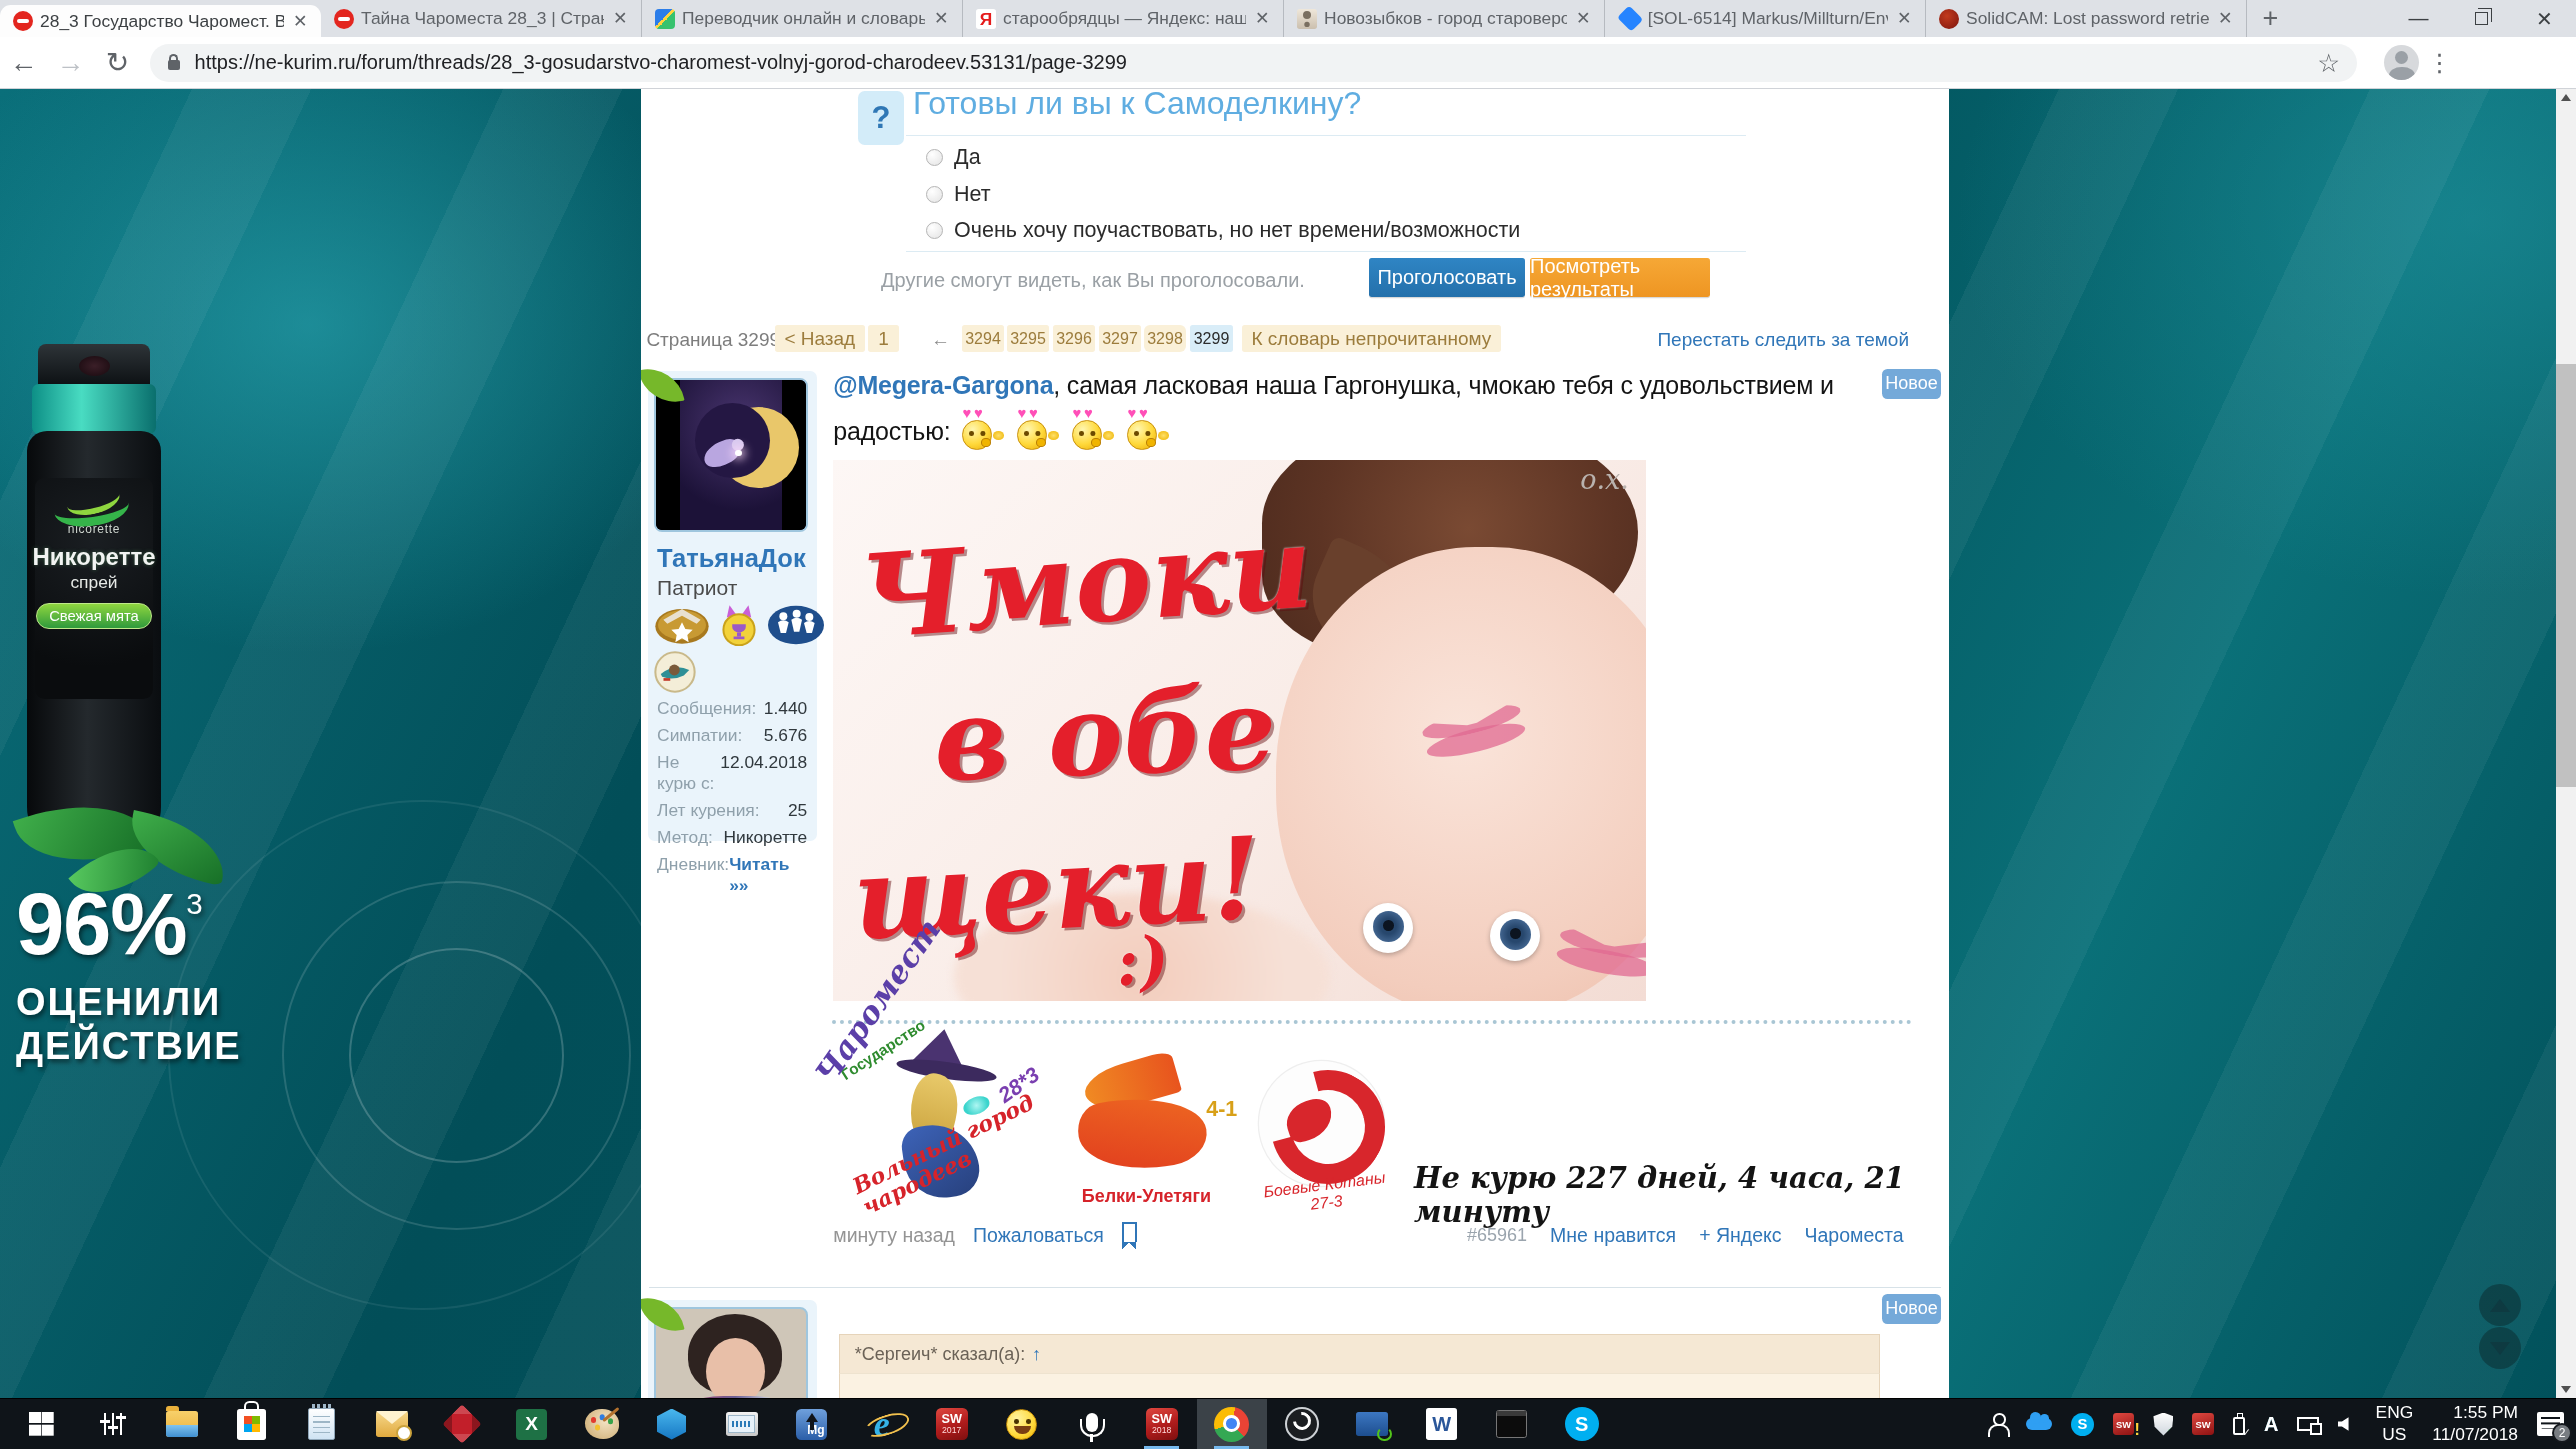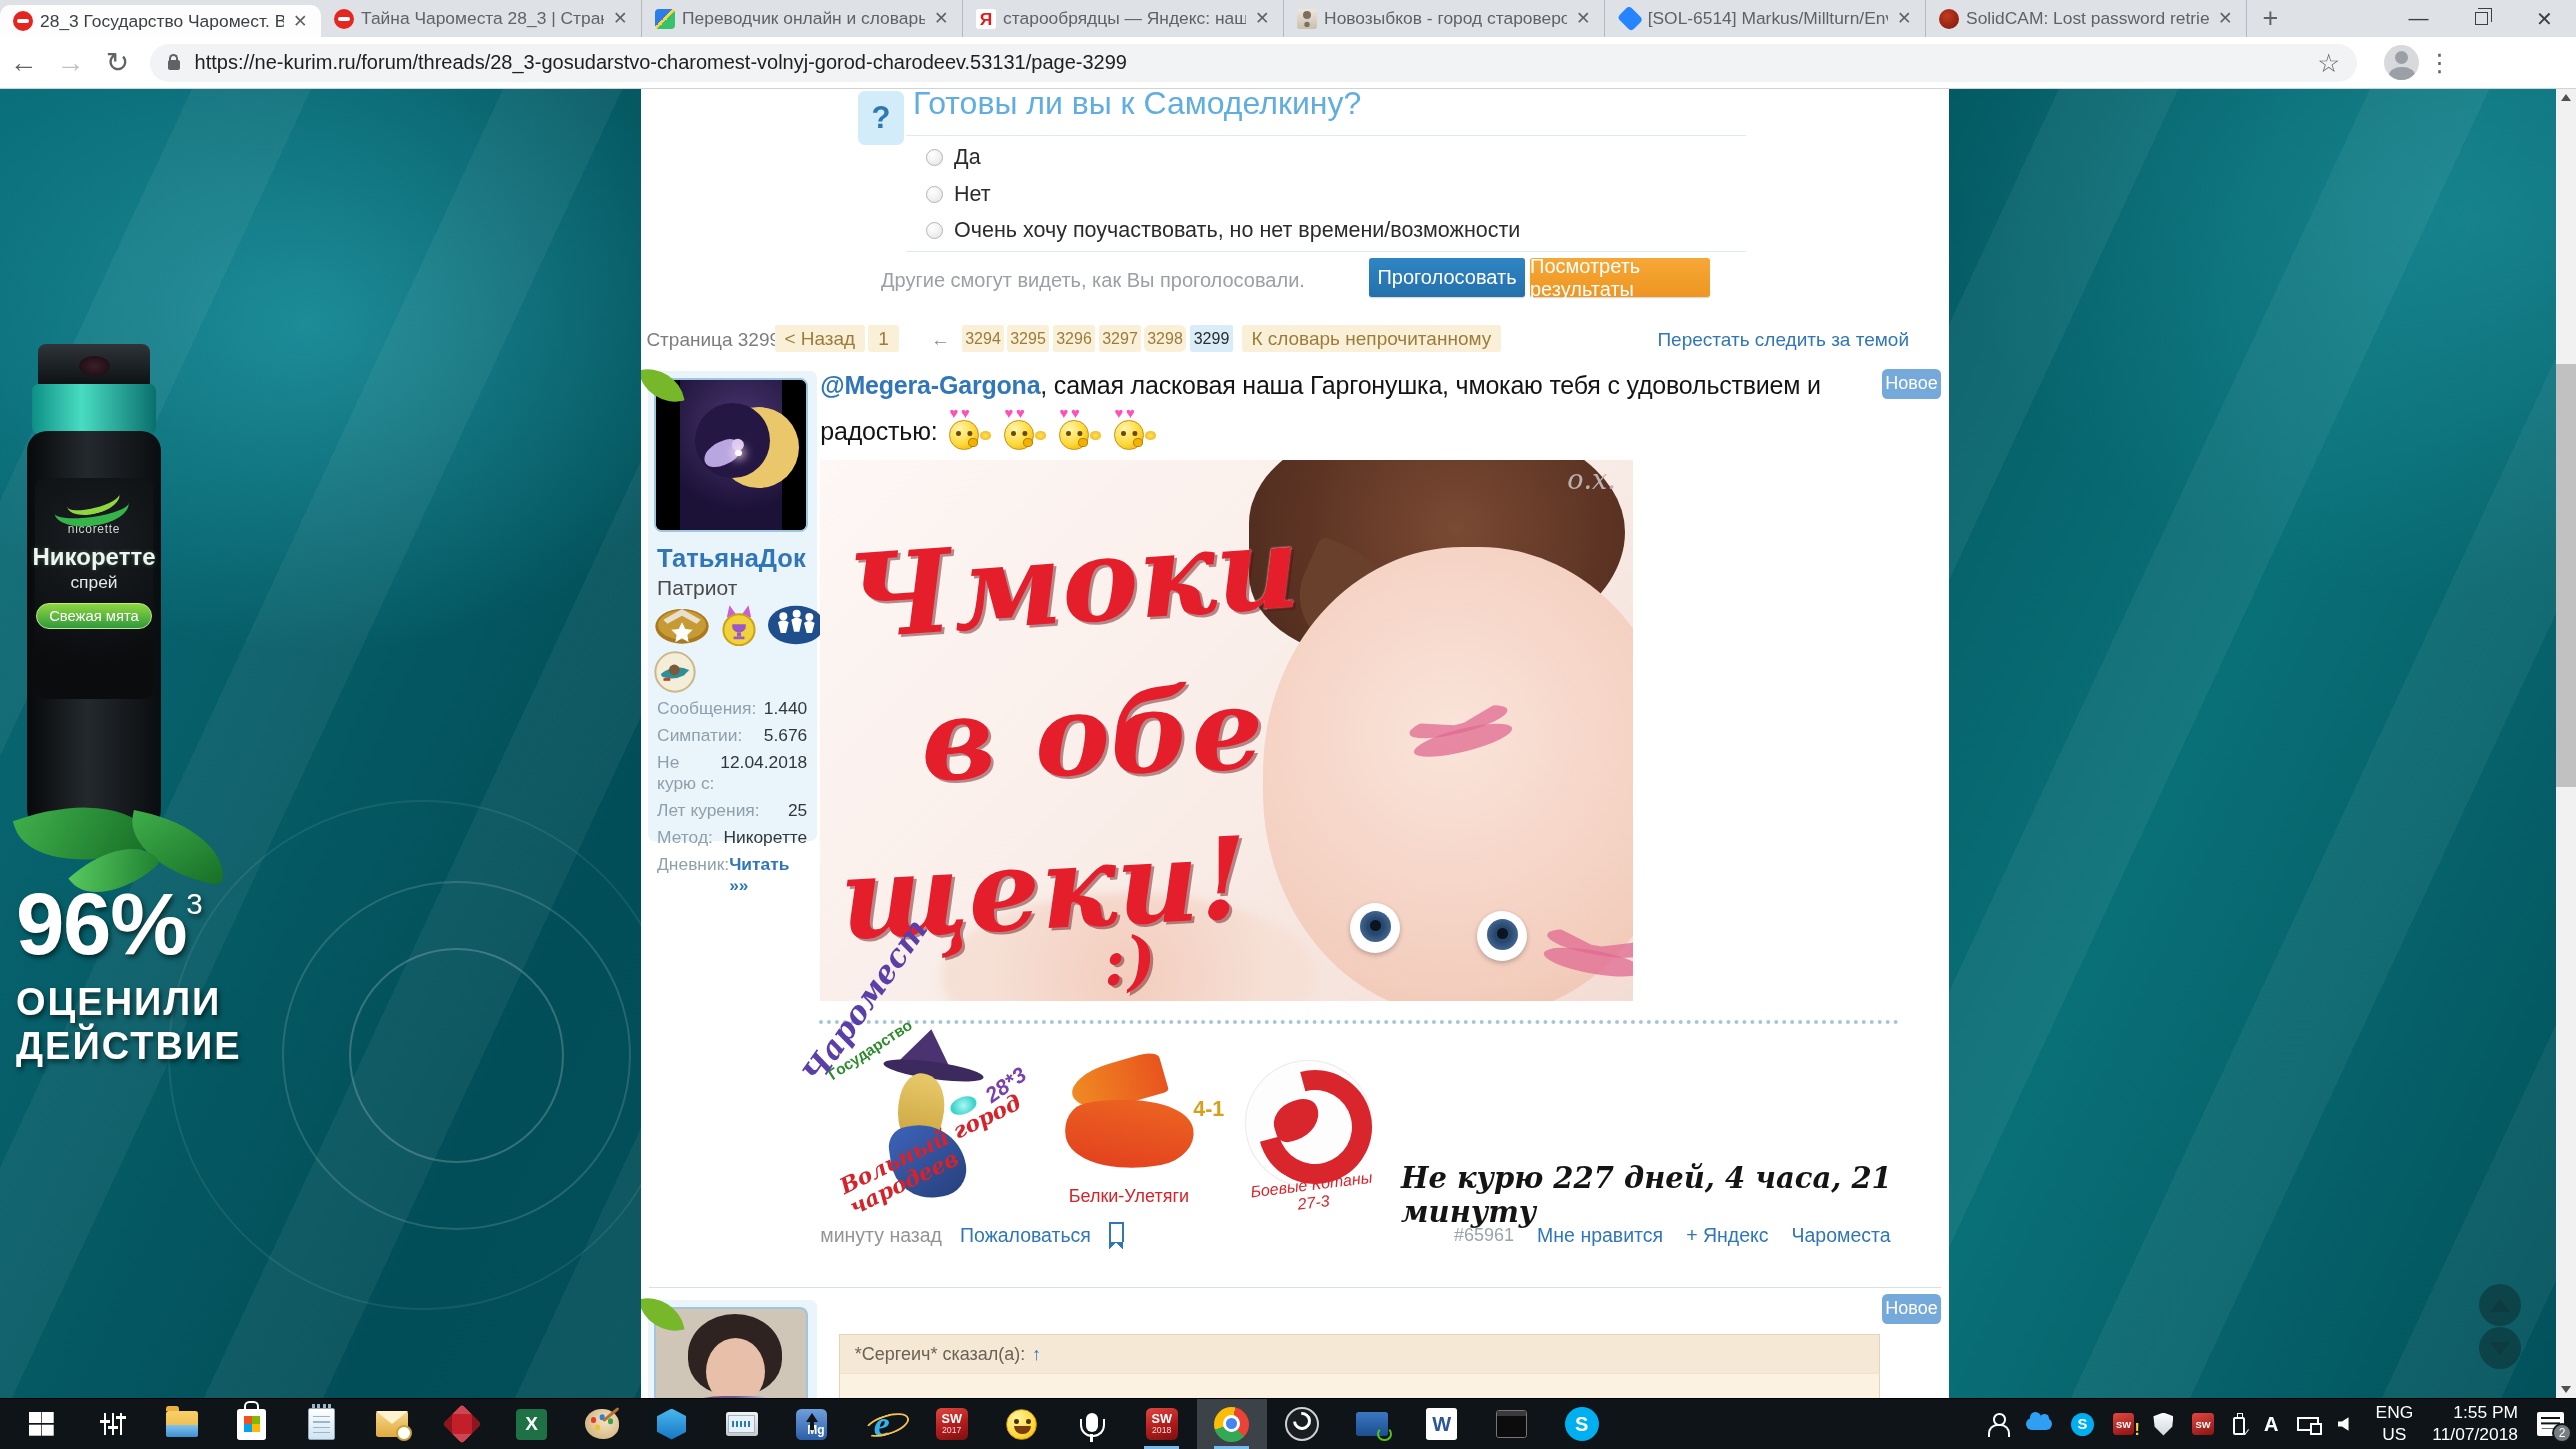--- a/index.html
+++ b/index.html
@@ -163,21 +163,21 @@
   .stat { display:flex; justify-content:space-between; font-size:17.4px; margin-bottom:6px; }
   .sl { color:#8fa0ab; } .sv { color:#30383d; }
   .sv.link { color:#3076b8; font-weight:bold; }
   .av2 { background:#cfc6b8; }
   .av2 .hair2 { position:absolute; left:32px; top:5.4px; width:94px; height:81px; border-radius:50% 50% 44% 44%; background:#2e2320; }
   .av2 .face2 { position:absolute; left:50px; top:29.5px; width:59px; height:67px; border-radius:50%; background:#e8bfa8; }
   .av2 .body2 { position:absolute; left:13.4px; top:87px; width:134px; height:67px; border-radius:40% 40% 0 0;
     background:linear-gradient(100deg,#b0305c,#6b5f94 45%,#cdd3e2 70%,#54496e); }
 
   
-  .msg { position:absolute; left:178px; top:0; width:1090px; height:1309px; }
+  .msg { position:absolute; left:191px; top:0; width:1090px; height:1309px; }
   .pline { position:absolute; font-size:25px; color:#141414; letter-spacing:-0.2px; }
   .p1line1 { top:282px; left:1.3px; }
   .mention { color:#3076b8; font-weight:bold; }
   .p1line2 { top:323px; left:1.3px; display:flex; align-items:center; gap:12px; }
   .kiss { position:relative; width:43px; height:38px; }
   .kface { position:absolute; left:0; top:8px; width:29.5px; height:29.5px; border-radius:50%;
     background:radial-gradient(circle at 35% 30%,#fff6b0,#ffd93b 55%,#e8a800); border:0.7px solid #c9900a; }
   .kface::before { content:""; position:absolute; left:6px; top:10px; width:4.7px; height:4.7px; border-radius:50%;
     background:#6b4a00; box-shadow:11.4px 0 0 #6b4a00; }
   .kface::after { content:""; position:absolute; left:18px; top:17px; width:7.4px; height:6.7px; border-radius:50%;
@@ -240,21 +240,21 @@
     background:linear-gradient(150deg,#3d63b8,#27407c); transform:rotate(-8deg); }
   .wt-spark { position:absolute; left:131px; top:67px; width:27px; height:17.4px; border-radius:50%;
     background:radial-gradient(circle,#aef6f2,#3ad4cc 70%); transform:rotate(-20deg); }
   .sg-squirrel { position:absolute; left:247px; top:43px; width:161px; height:138px; }
   .sq-tail { position:absolute; left:5.4px; top:-10.7px; width:94px; height:43px; border-radius:70% 30% 10% 80%;
     background:linear-gradient(90deg,#f08a23,#e8541e); transform:rotate(-16deg); }
   .sq-body { position:absolute; left:0; top:23px; width:127px; height:74px;
     border-radius:20% 80% 30% 70% / 40% 60% 40% 60%; transform:rotate(-10deg);
     background:linear-gradient(20deg,#e03a1e,#ef6c22); }
   .sq-num { position:absolute; right:2.7px; top:24px; color:#d8a018; font-weight:bold; font-size:21.5px; }
-  .sq-name { position:absolute; left:2.7px; bottom:4px; color:#d6232a; font-weight:normal; font-size:18px; }
+  .sq-name { position:absolute; left:2.7px; bottom:4px; color:#d6232a; font-weight:bold; font-size:18px; }
   .sg-cats { position:absolute; left:423px; top:31px; width:141px; height:150px; }
   .cat-ring { position:absolute; left:4px; top:0; width:125px; height:125px; border-radius:50%;
     background:#fdfdfd; box-shadow:0 0 0 1.3px #eee; }
   .cat-ring::before { content:""; position:absolute; left:12px; top:9.4px; width:74px; height:74px;
     border-radius:50%; border:20px solid #d8262c; border-left-color:transparent; transform:rotate(30deg); }
   .cat-ring::after { content:""; position:absolute; left:27px; top:40px; width:47px; height:38px;
     border-radius:60% 40% 70% 30%; background:#d8262c; transform:rotate(-18deg); }
   .cat-name { position:absolute; bottom:-1.3px; left:0; width:100%; text-align:center; color:#d8262c;
     font-size:16px; font-style:italic; transform:rotate(-7deg); }
   .sg-counter { position:absolute; left:582px; top:131px; font-family:"DejaVu Serif", serif;

